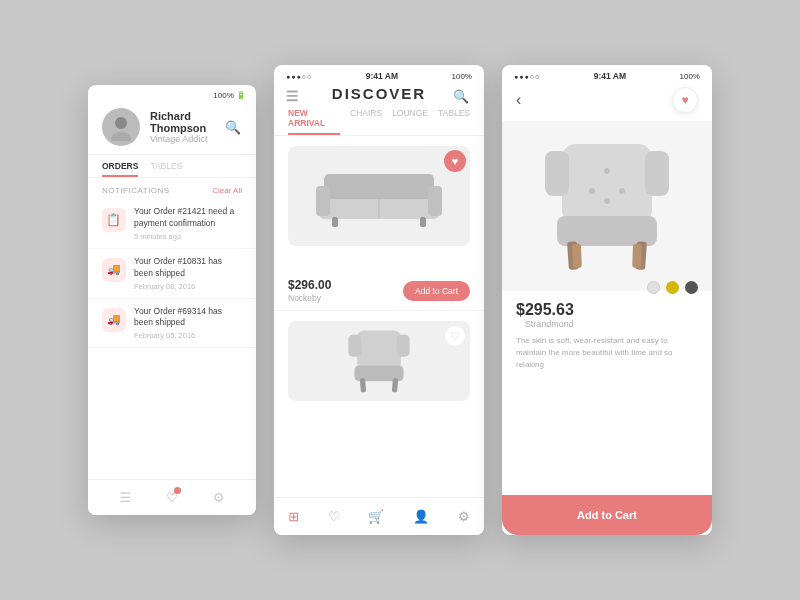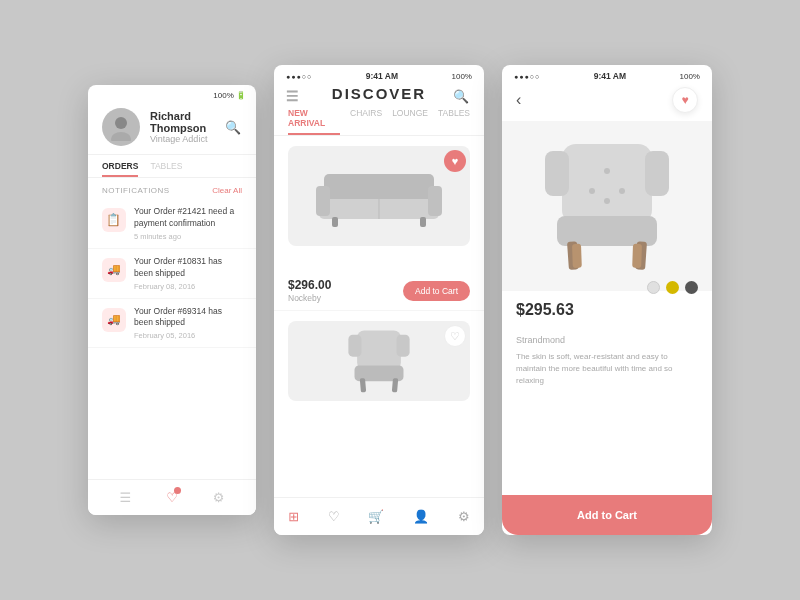--- a/index.html
+++ b/index.html
@@ -343,22 +343,23 @@
       float: right;
       margin-top: -20px;
     }
     .color-dot {
       width: 13px; height: 13px;
       border-radius: 50%;
     }
     .p3-pname {
       font-size: 9px;
       color: #aaa;
-      margin-top: 16px;
+      margin-top: 0;
       margin-bottom: 6px;
+      text-align: right;
     }
     .p3-desc {
       font-size: 8px;
       color: #aaa;
       line-height: 1.5;
       margin-bottom: 8px;
     }
     .p3-tags {
       display: flex;
       gap: 5px;

